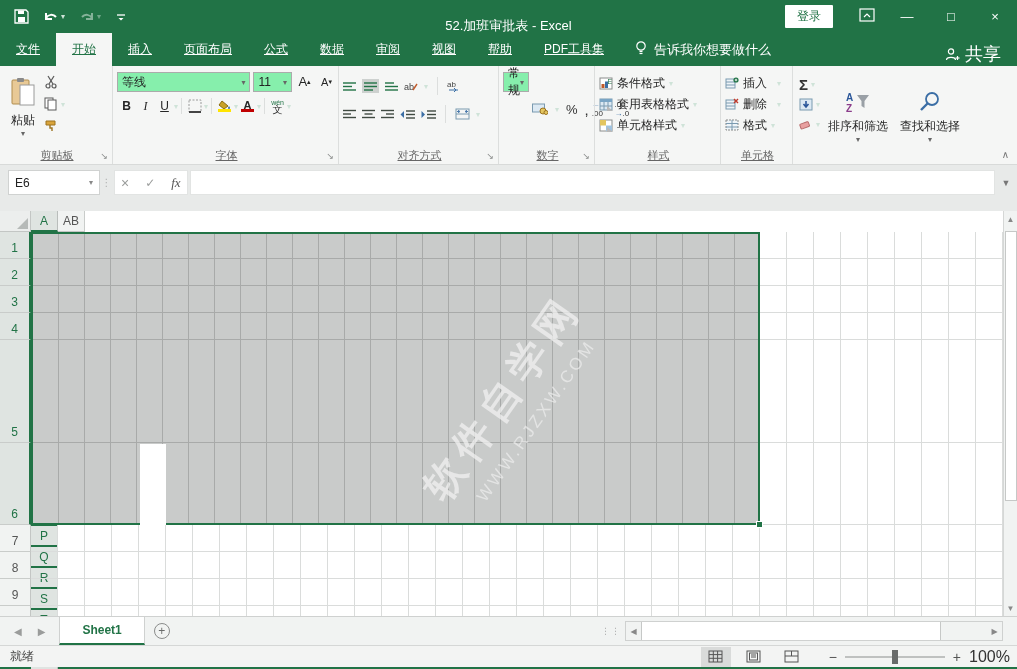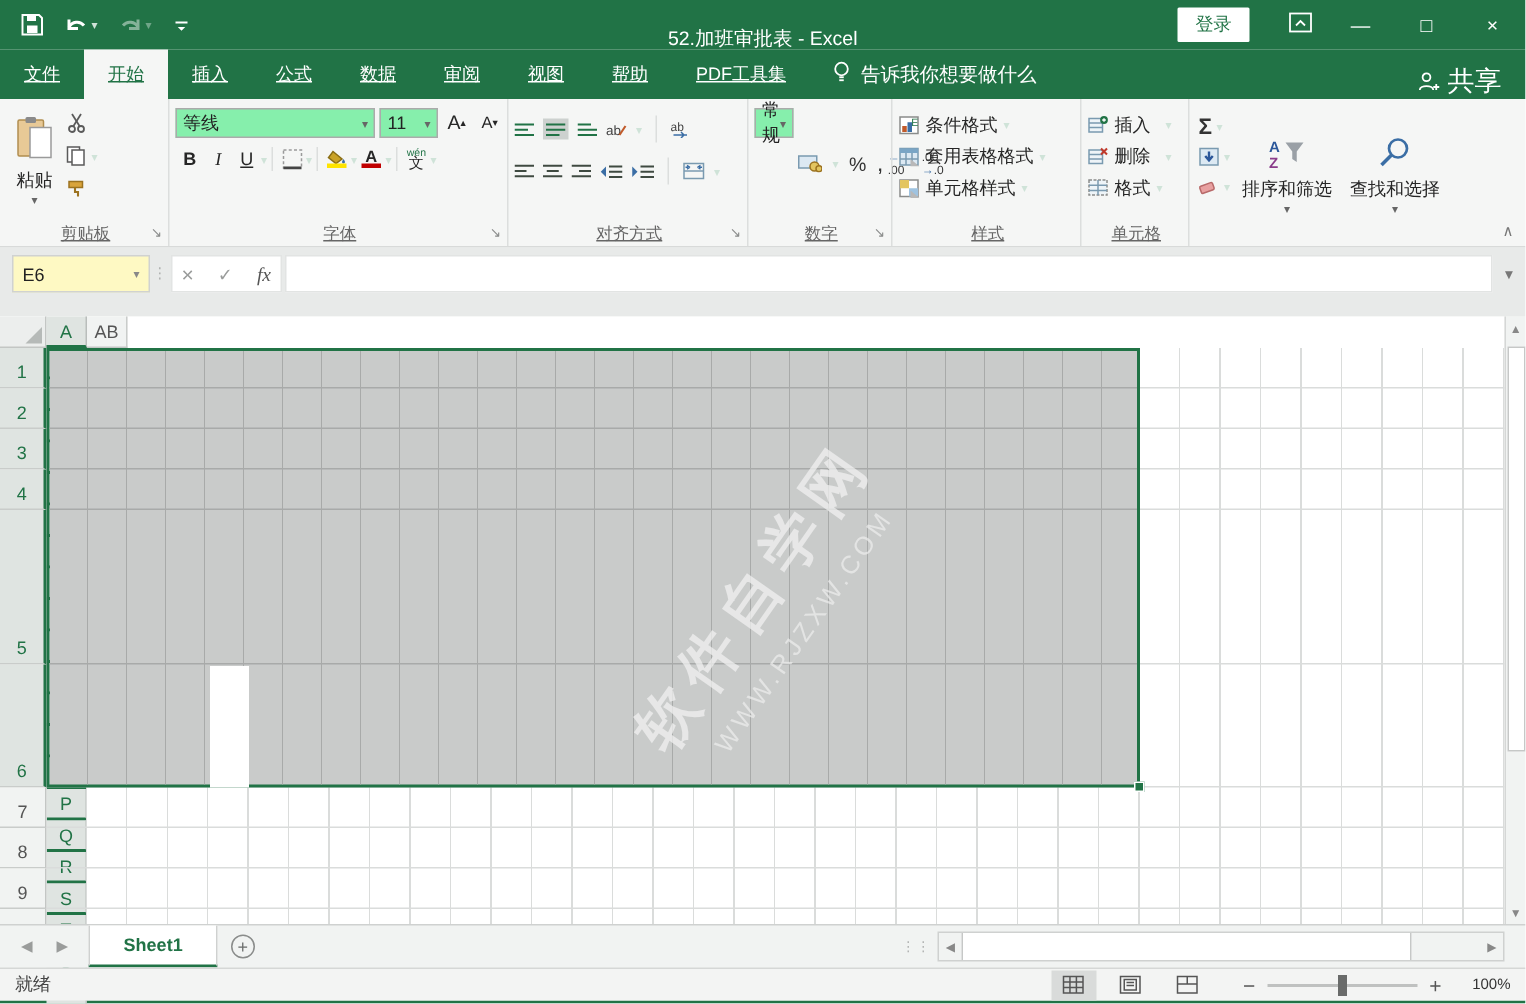--- a/index.html
+++ b/index.html
@@ -45,21 +45,21 @@
   .iconbox { display:inline-flex; align-items:center; justify-content:center; }
   .alicon line { stroke:#3f4a41; stroke-width:1.4; }
   .alicon.green line { stroke:#217346; }
   .colorbar { display:block; width:13px; height:3px; margin-top:-1px; }
   .stylerow { display:flex; align-items:center; gap:4px; height:20px; font-size:12px; color:#262626; }
   .sigma { font-size:15px; font-weight:bold; color:#333; }
   .collapse-ribbon { position:absolute; right:8px; bottom:4px; color:#777; font-size:10px; }
 
   
   .fbar { position:absolute; top:165px; left:0; right:0; height:46px; background:#e8eae9; display:flex; align-items:flex-start; padding:5px 0 0 8px; }
-  .namebox { width:92px; height:25px; background:#fef9c3; border:1px solid #d0d2d1; display:flex; align-items:center; padding:0 6px; font-size:12px; color:#222; }
+  .namebox { width:92px; height:25px; background:#ffffff; border:1px solid #d0d2d1; display:flex; align-items:center; padding:0 6px; font-size:12px; color:#222; }
   .namebox .dd { margin-left:auto; color:#888; }
   .fdots { width:14px; display:flex; align-items:center; justify-content:center; color:#b0b2b1; height:25px; font-size:10px; letter-spacing:1px; }
   .fbtns { height:25px; background:#fff; border:1px solid #e2e4e3; display:flex; align-items:center; padding:0 6px; gap:16px; color:#9a9c9b; }
   .fxi { font-style:italic; font-family:"Liberation Serif","DejaVu Serif",serif; color:#555; font-size:13px; }
   .finput { flex:1; height:25px; background:#fff; border:1px solid #e2e4e3; margin-left:2px; }
   .fexpand { width:22px; height:25px; display:flex; align-items:center; justify-content:center; color:#777; font-size:9px; }
 
   
   .sheet { position:absolute; top:211px; left:0; width:1003px; height:405px; background:#fff; }
   .corner { position:absolute; left:0; top:0; width:31px; height:21px; background:#eceeed; border-right:1px solid #c3c6c4; border-bottom:1px solid #c3c6c4; }
@@ -105,21 +105,21 @@
 
   
   .statusbar { position:absolute; top:645px; left:0; right:0; height:22px; background:#f3f4f3; border-top:1px solid #d5d7d6; display:flex; align-items:center; padding:0 10px; }
   .ready { font-size:12px; color:#444; }
   .sright { margin-left:auto; display:flex; align-items:center; gap:8px; }
   .viewbtn { width:30px; height:20px; display:flex; align-items:center; justify-content:center; }
   .viewbtn.active { background:#d9dbda; }
   .zoomrow { display:flex; align-items:center; gap:8px; margin-left:14px; }
   .zoomtrack { position:relative; width:100px; height:2px; background:#bfc1c0; }
   .zoomthumb { position:absolute; left:47px; top:-6px; width:6px; height:14px; background:#696b6a; }
-  .zoompct { font-size:10px; color:#333; width:38px; text-align:right; }
+  .zoompct { font-size:16px; color:#333; width:38px; text-align:right; }
   .zsign { color:#555; font-size:14px; }
 </style>
 </head>
 <body>
 
 <div id="app">
 
   <div class="titlebar">
     <div class="qat">
       <span class="ic">
@@ -162,20 +162,21 @@
       <span class="winbtn">—</span>
       <span class="winbtn">□</span>
       <span class="winbtn">×</span>
     </div>
   </div>
 
   <div class="tabrow">
     <div class="rtab">文件</div>
     <div class="rtab active">开始</div>
     <div class="rtab">插入</div>
+    <div class="rtab">页面布局</div>
     <div class="rtab">公式</div>
     <div class="rtab">数据</div>
     <div class="rtab">审阅</div>
     <div class="rtab">视图</div>
     <div class="rtab">帮助</div>
     <div class="rtab">PDF工具集</div>
     <div class="tellme">
       <span>
         <svg width="14" height="16" viewBox="0 0 14 16">
             <circle cx="7" cy="6" r="4.2" fill="none" stroke="#fff" stroke-width="1.2"></circle>

